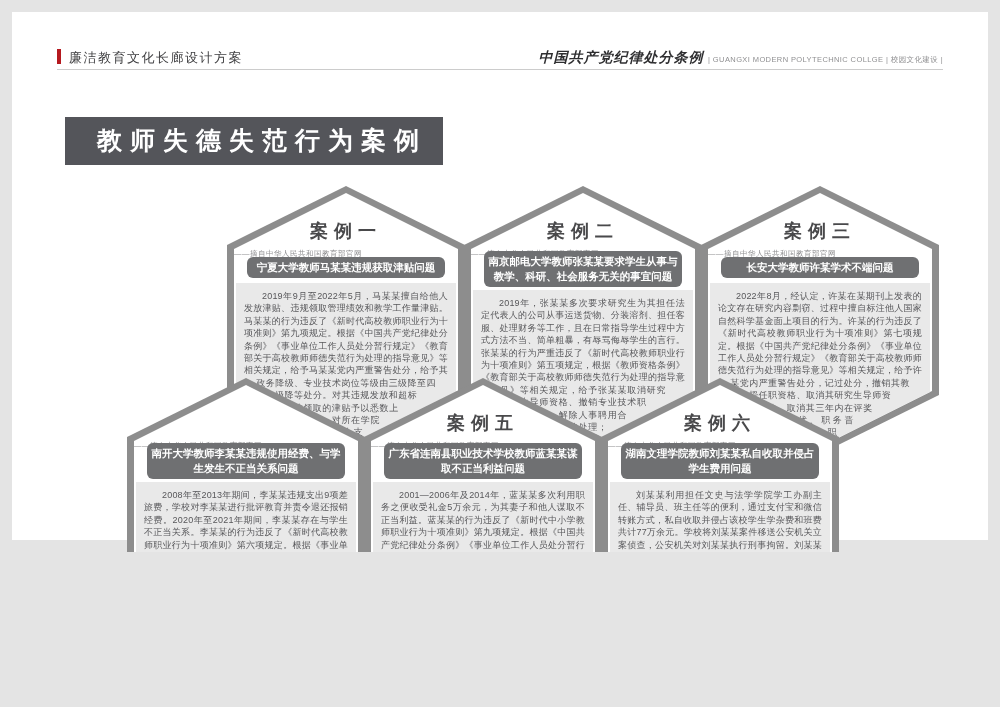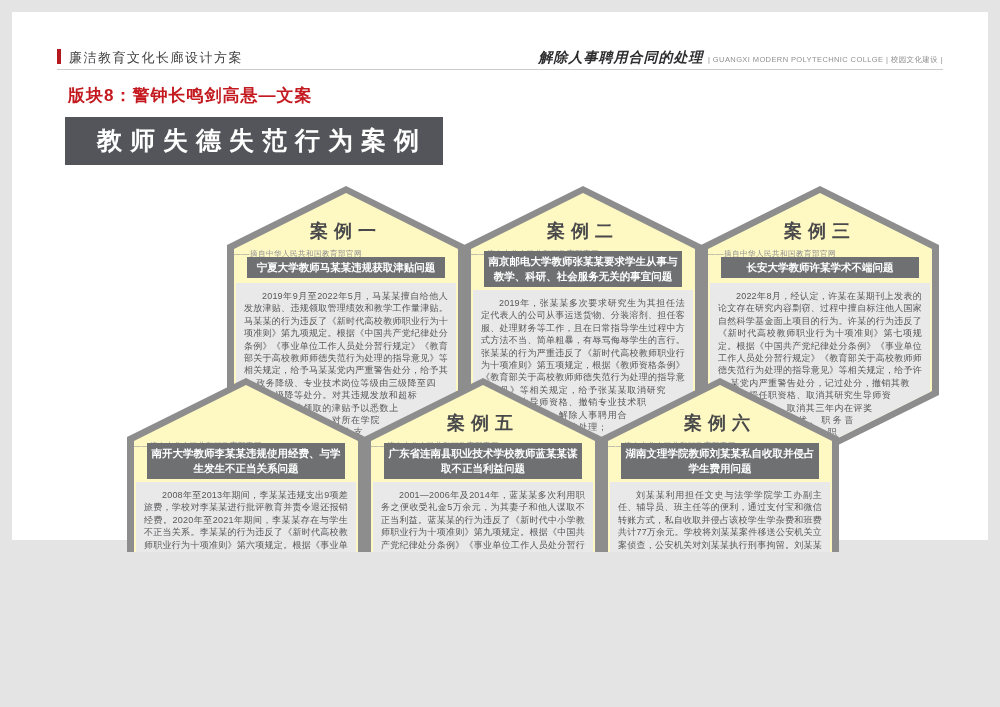--- a/index.html
+++ b/index.html
@@ -15,29 +15,29 @@
   .hdr-org .en{font-size:7.5px;color:#8f8f91;letter-spacing:.4px;margin-top:28px;}
   .hdr-rule{position:absolute;left:57px;right:57px;top:69px;height:1px;background:#cccccc;}
   .section-label{position:absolute;left:68px;top:84px;font-size:17px;font-weight:bold;color:#c3191f;letter-spacing:1px;}
   .banner{position:absolute;left:65px;top:117px;background:#54555a;color:#ffffff;
           font-size:25px;font-weight:bold;letter-spacing:8px;padding:7px 16px 8px 32px;}
 
   
   .hex{position:absolute;width:238px;height:268px;}
   .hex-outer{position:absolute;inset:0;background:#8d8d8d;
      clip-path:polygon(50% 0%,100% 22%,100% 78%,50% 100%,0% 78%,0% 22%);}
-  .hex-inner{position:absolute;inset:7px;background:#fef9c3;
+  .hex-inner{position:absolute;inset:7px;background:#ffffff;
      clip-path:polygon(50% 0%,100% 22%,100% 78%,50% 100%,0% 78%,0% 22%);}
   .case-label{position:absolute;top:26px;left:0;right:0;text-align:center;
      font-size:18px;font-weight:bold;color:#49494b;letter-spacing:6px;}
   .case-source{position:absolute;top:56px;left:0;right:0;text-align:left;
      font-size:7.5px;color:#8f8f91;letter-spacing:.5px;}
   .case-titlebar{position:absolute;left:13px;right:13px;background:#6f7072;color:#ffffff;
      font-size:10.5px;font-weight:bold;text-align:center;line-height:1.45;
-     display:flex;align-items:center;justify-content:center;padding:3px 4px;box-sizing:border-box;}
+     display:flex;align-items:center;justify-content:center;padding:3px 4px;box-sizing:border-box;border-radius:6px;}
   .t1 .case-titlebar{top:64px;min-height:21px;}
   .t2 .case-titlebar{top:58px;min-height:34px;}
   .case-bodypanel{position:absolute;left:2px;right:2px;bottom:0;background:#e9e9e9;
      padding:7px 8px 0 8px;box-sizing:border-box;overflow:hidden;}
   .t1 .case-bodypanel{top:90px;}
   .t2 .case-bodypanel{top:97px;}
   .taper{height:100%;width:85px;}
   .taper-l{float:left;shape-outside:polygon(0 58%,100% 94%,100% 100%,0 100%);}
   .taper-r{float:right;shape-outside:polygon(100% 58%,0 94%,0 100%,100% 100%);}
   .case-body{margin:0;font-size:9px;line-height:1.38;color:#57575a;text-align:justify;
@@ -54,25 +54,24 @@
 </style>
 </head>
 <body>
 
 <div class="page">
   <div class="sheet"></div>
 
   <div class="hdr-redbar"></div>
   <div class="hdr-title">廉洁教育文化长廊设计方案</div>
   <div class="hdr-org">
-    <span class="cn">解除人事聘用合同的处理</span>
+    <span class="cn">中国共产党纪律处分条例</span>
     <span class="en">| GUANGXI MODERN POLYTECHNIC COLLGE | 校园文化建设 |</span>
   </div>
   <div class="hdr-rule"></div>
-  <div class="section-label">版块8：警钟长鸣剑高悬—文案</div>
   <div class="banner">教师失德失范行为案例</div>
 
   <div class="hex pos1 t1">
     <div class="hex-outer"></div>
     <div class="hex-inner">
       <div class="case-label">案例一</div>
       <div class="case-source">——摘自中华人民共和国教育部官网</div>
       <div class="case-titlebar">宁夏大学教师马某某违规获取津贴问题</div>
       <div class="case-bodypanel">
         <div class="taper taper-l"></div>

